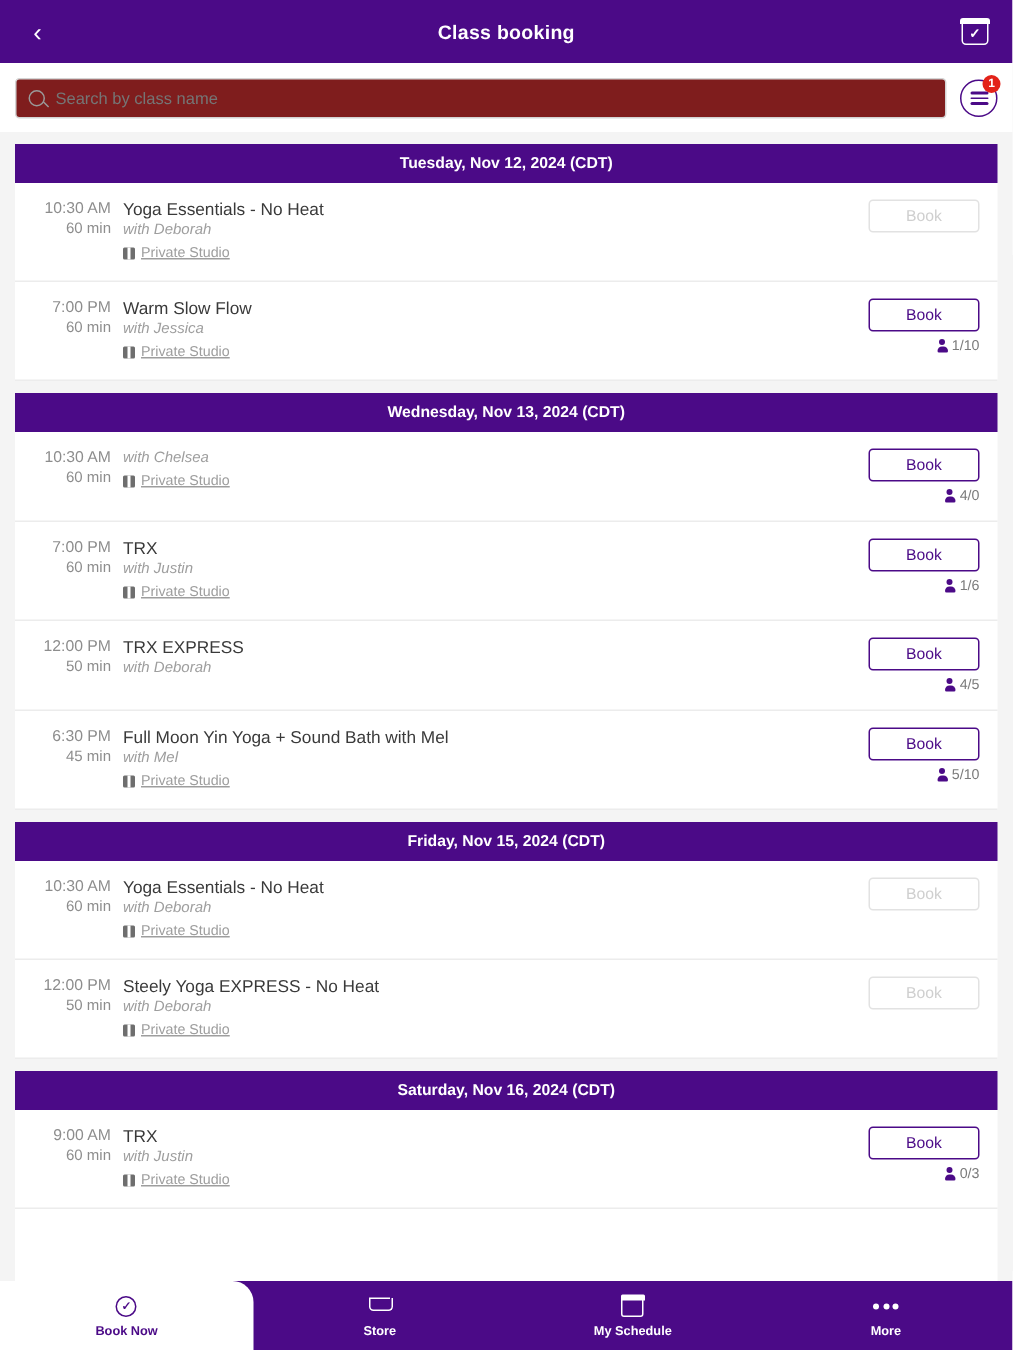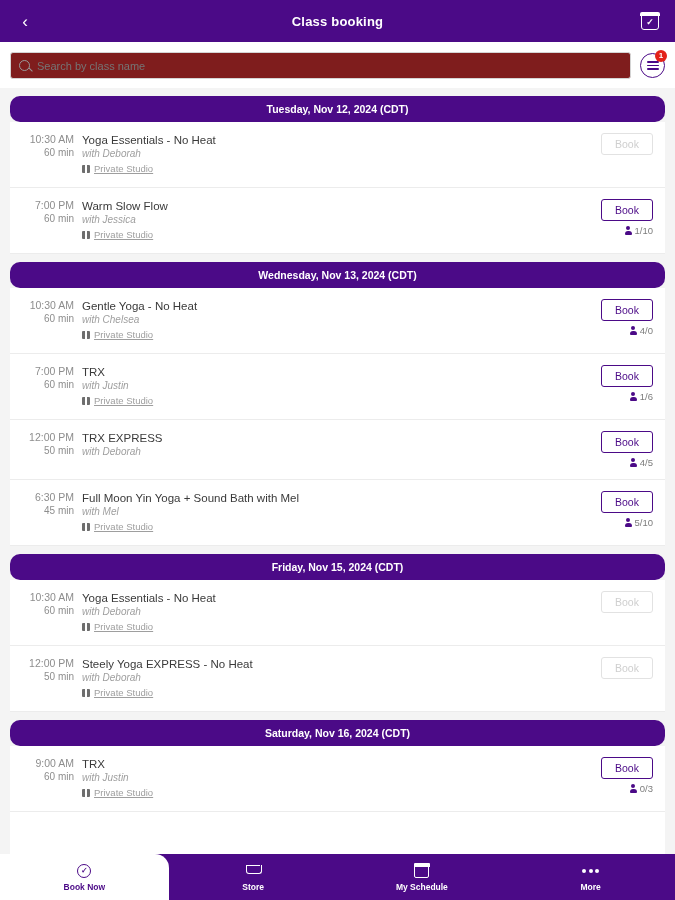--- a/index.html
+++ b/index.html
@@ -153,21 +153,20 @@
   .list::-webkit-scrollbar-thumb { background: #c8c8c8; border-radius: 3px; }
 
   .day-header {
     background: #4b0a87;
     color: #ffffff;
     font-size: 10.5px;
     font-weight: bold;
     text-align: center;
     padding: 7px 0;
     margin: 8px 10px 0 10px;
-    border-radius: 10px;
   }
   .day-header:first-child { margin-top: 8px; }
 
   .class-card {
     background: #ffffff;
     margin: 0 10px;
     border-bottom: 1px solid #ececec;
     display: flex;
     align-items: stretch;
     padding: 11px 12px 11px 10px;
@@ -215,21 +214,21 @@
     position: absolute; left: 3px; top: 0; width: 1.5px; height: 8px;
     background: #ffffff;
   }
   .card-right {
     width: 80px;
     flex: 0 0 80px;
     display: flex; flex-direction: column; align-items: flex-end; justify-content: flex-start;
     gap: 4px;
   }
   .book-btn {
-    width: 52px; height: 22px;
+    width: 74px; height: 22px;
     border: 1px solid #4b0a87;
     border-radius: 3px;
     background: #ffffff;
     color: #4b0a87;
     font-size: 10.5px;
     display: flex; align-items: center; justify-content: center;
     font-family: "Liberation Sans", sans-serif;
   }
   .book-btn.disabled {
     border-color: #e2e2e2;
@@ -388,21 +387,20 @@
             </div>
           </div>
         </div>
         <div class="day-header">Wednesday, Nov 13, 2024 (CDT)</div>
         <div class="class-card">
           <div class="card-time">
             <span class="t">10:30 AM</span>
             <span class="d">60 min</span>
           </div>
           <div class="card-main">
-            <div class="class-name">Gentle Yoga - No Heat</div>
             <div class="class-instr">with Chelsea</div>
             <div class="class-room">
               <span class="room-icon"></span>
               <span>Private Studio</span>
             </div>
           </div>
           <div class="card-right">
             <div class="book-btn">Book</div>
             <div class="capacity">
               <span class="person-icon"></span>

